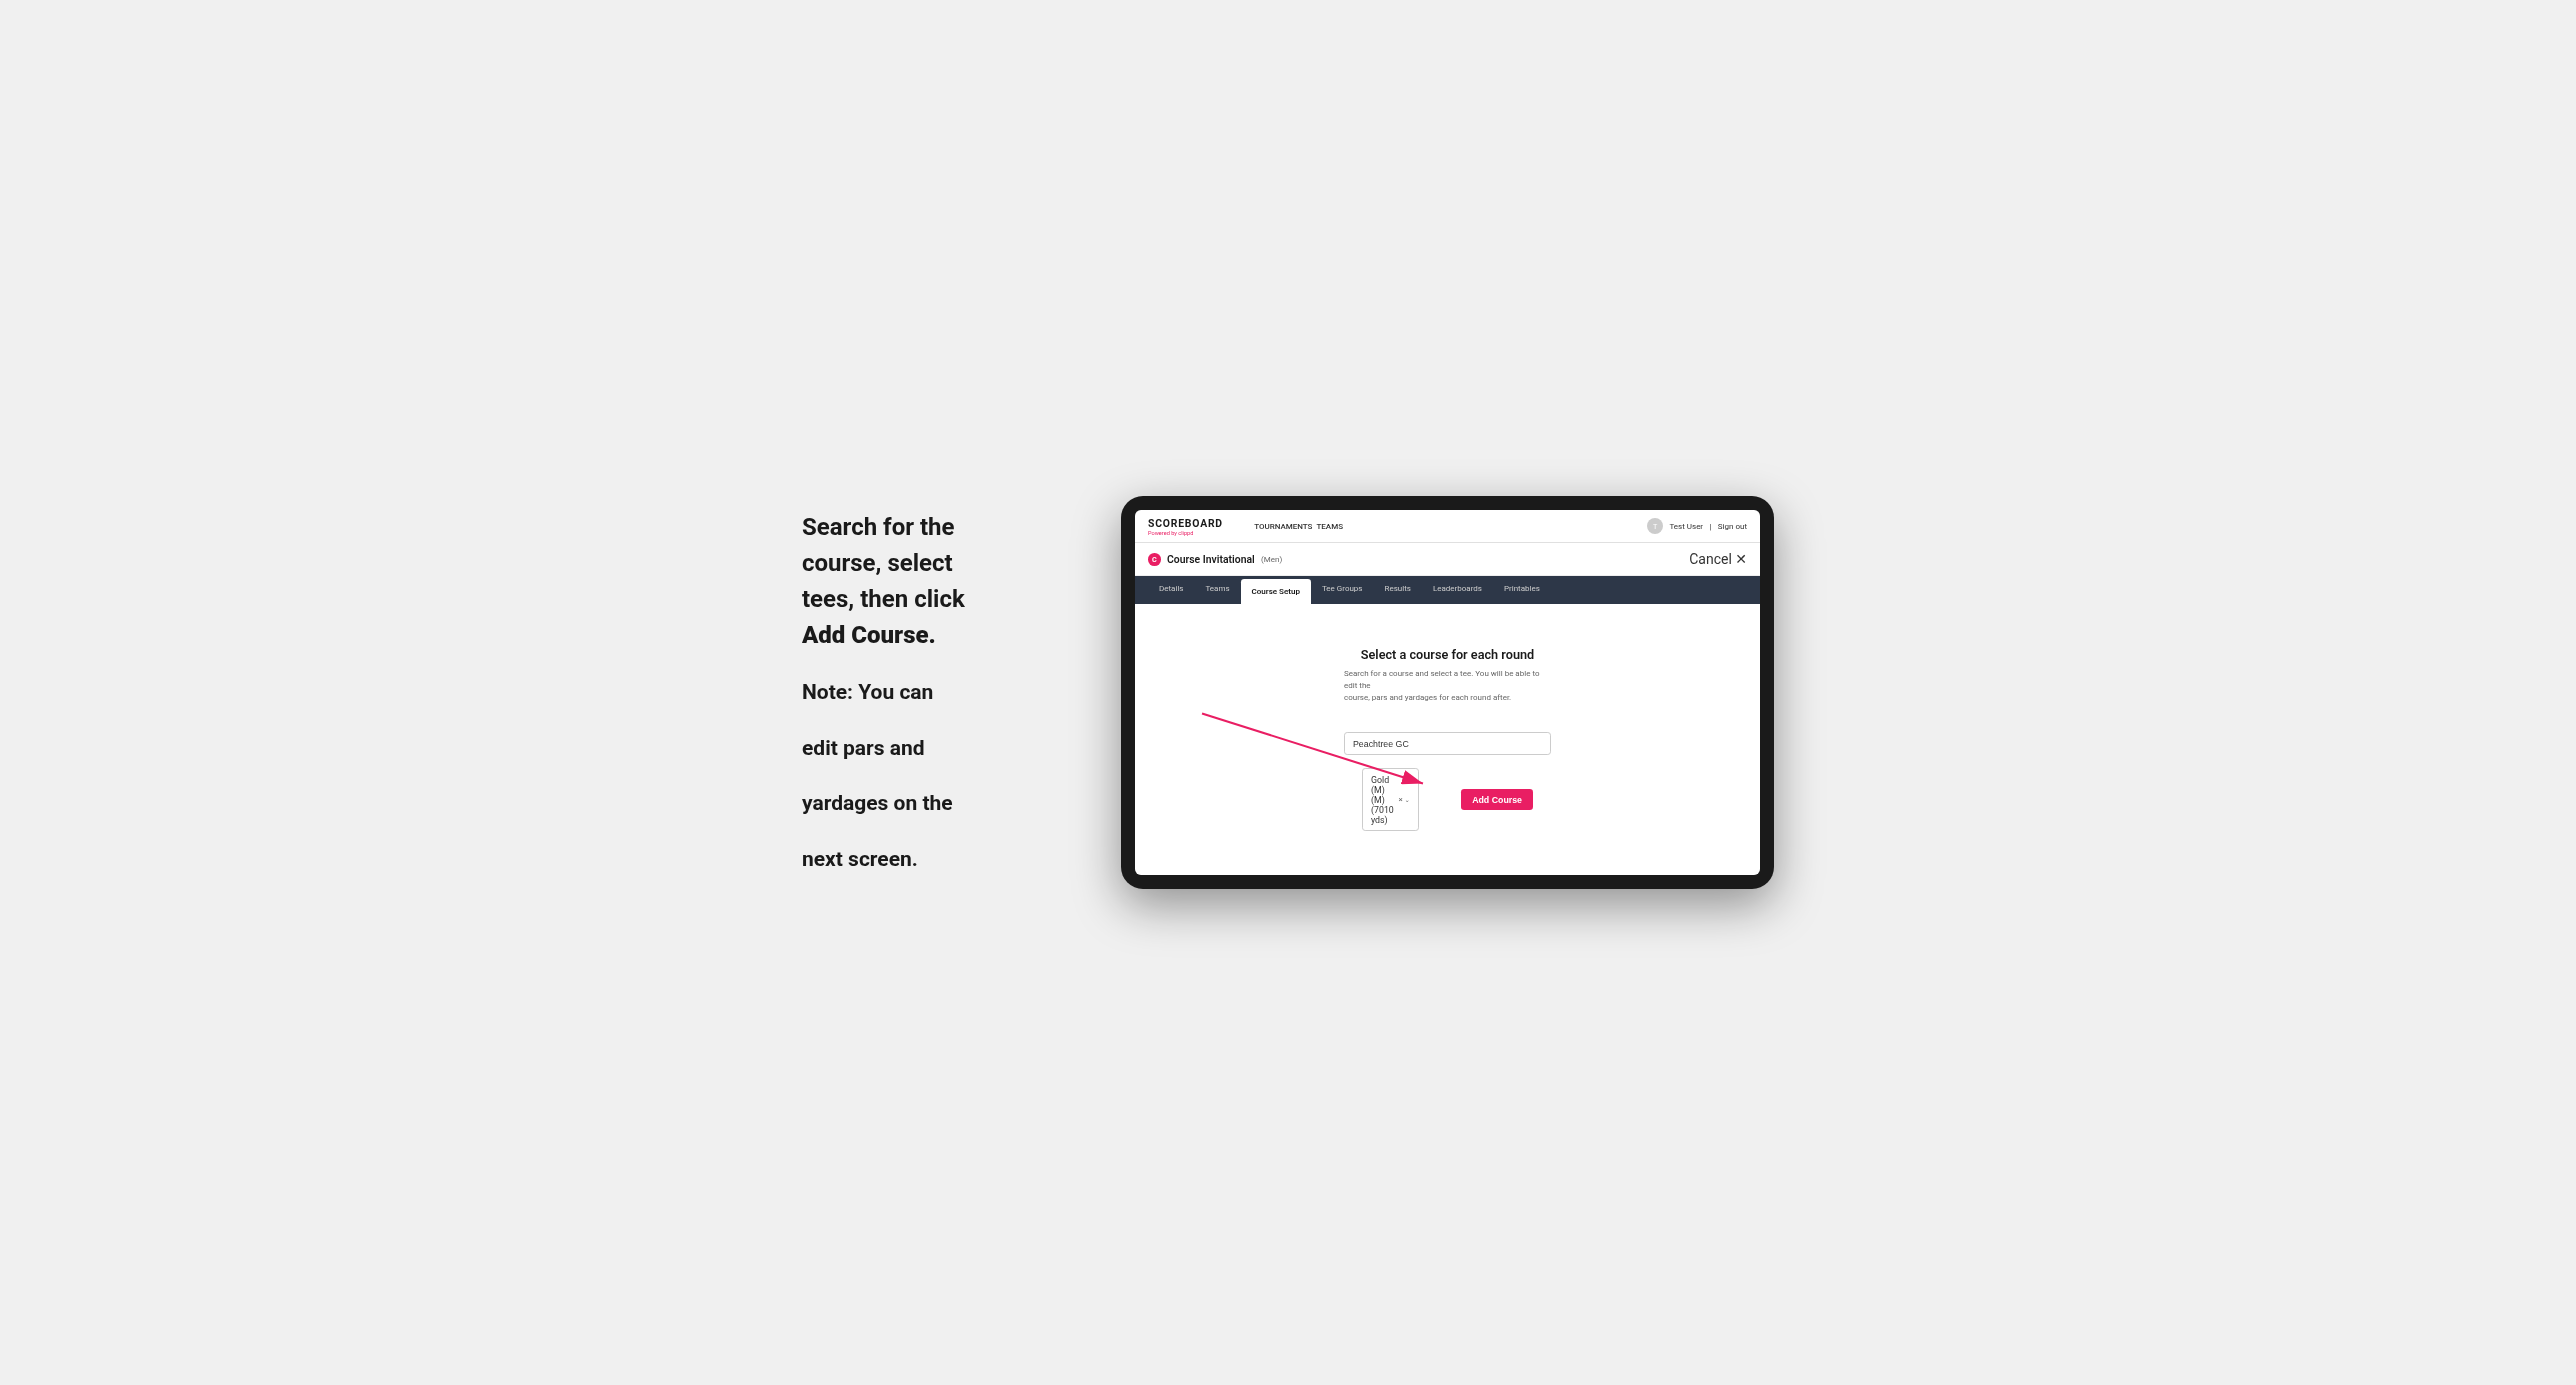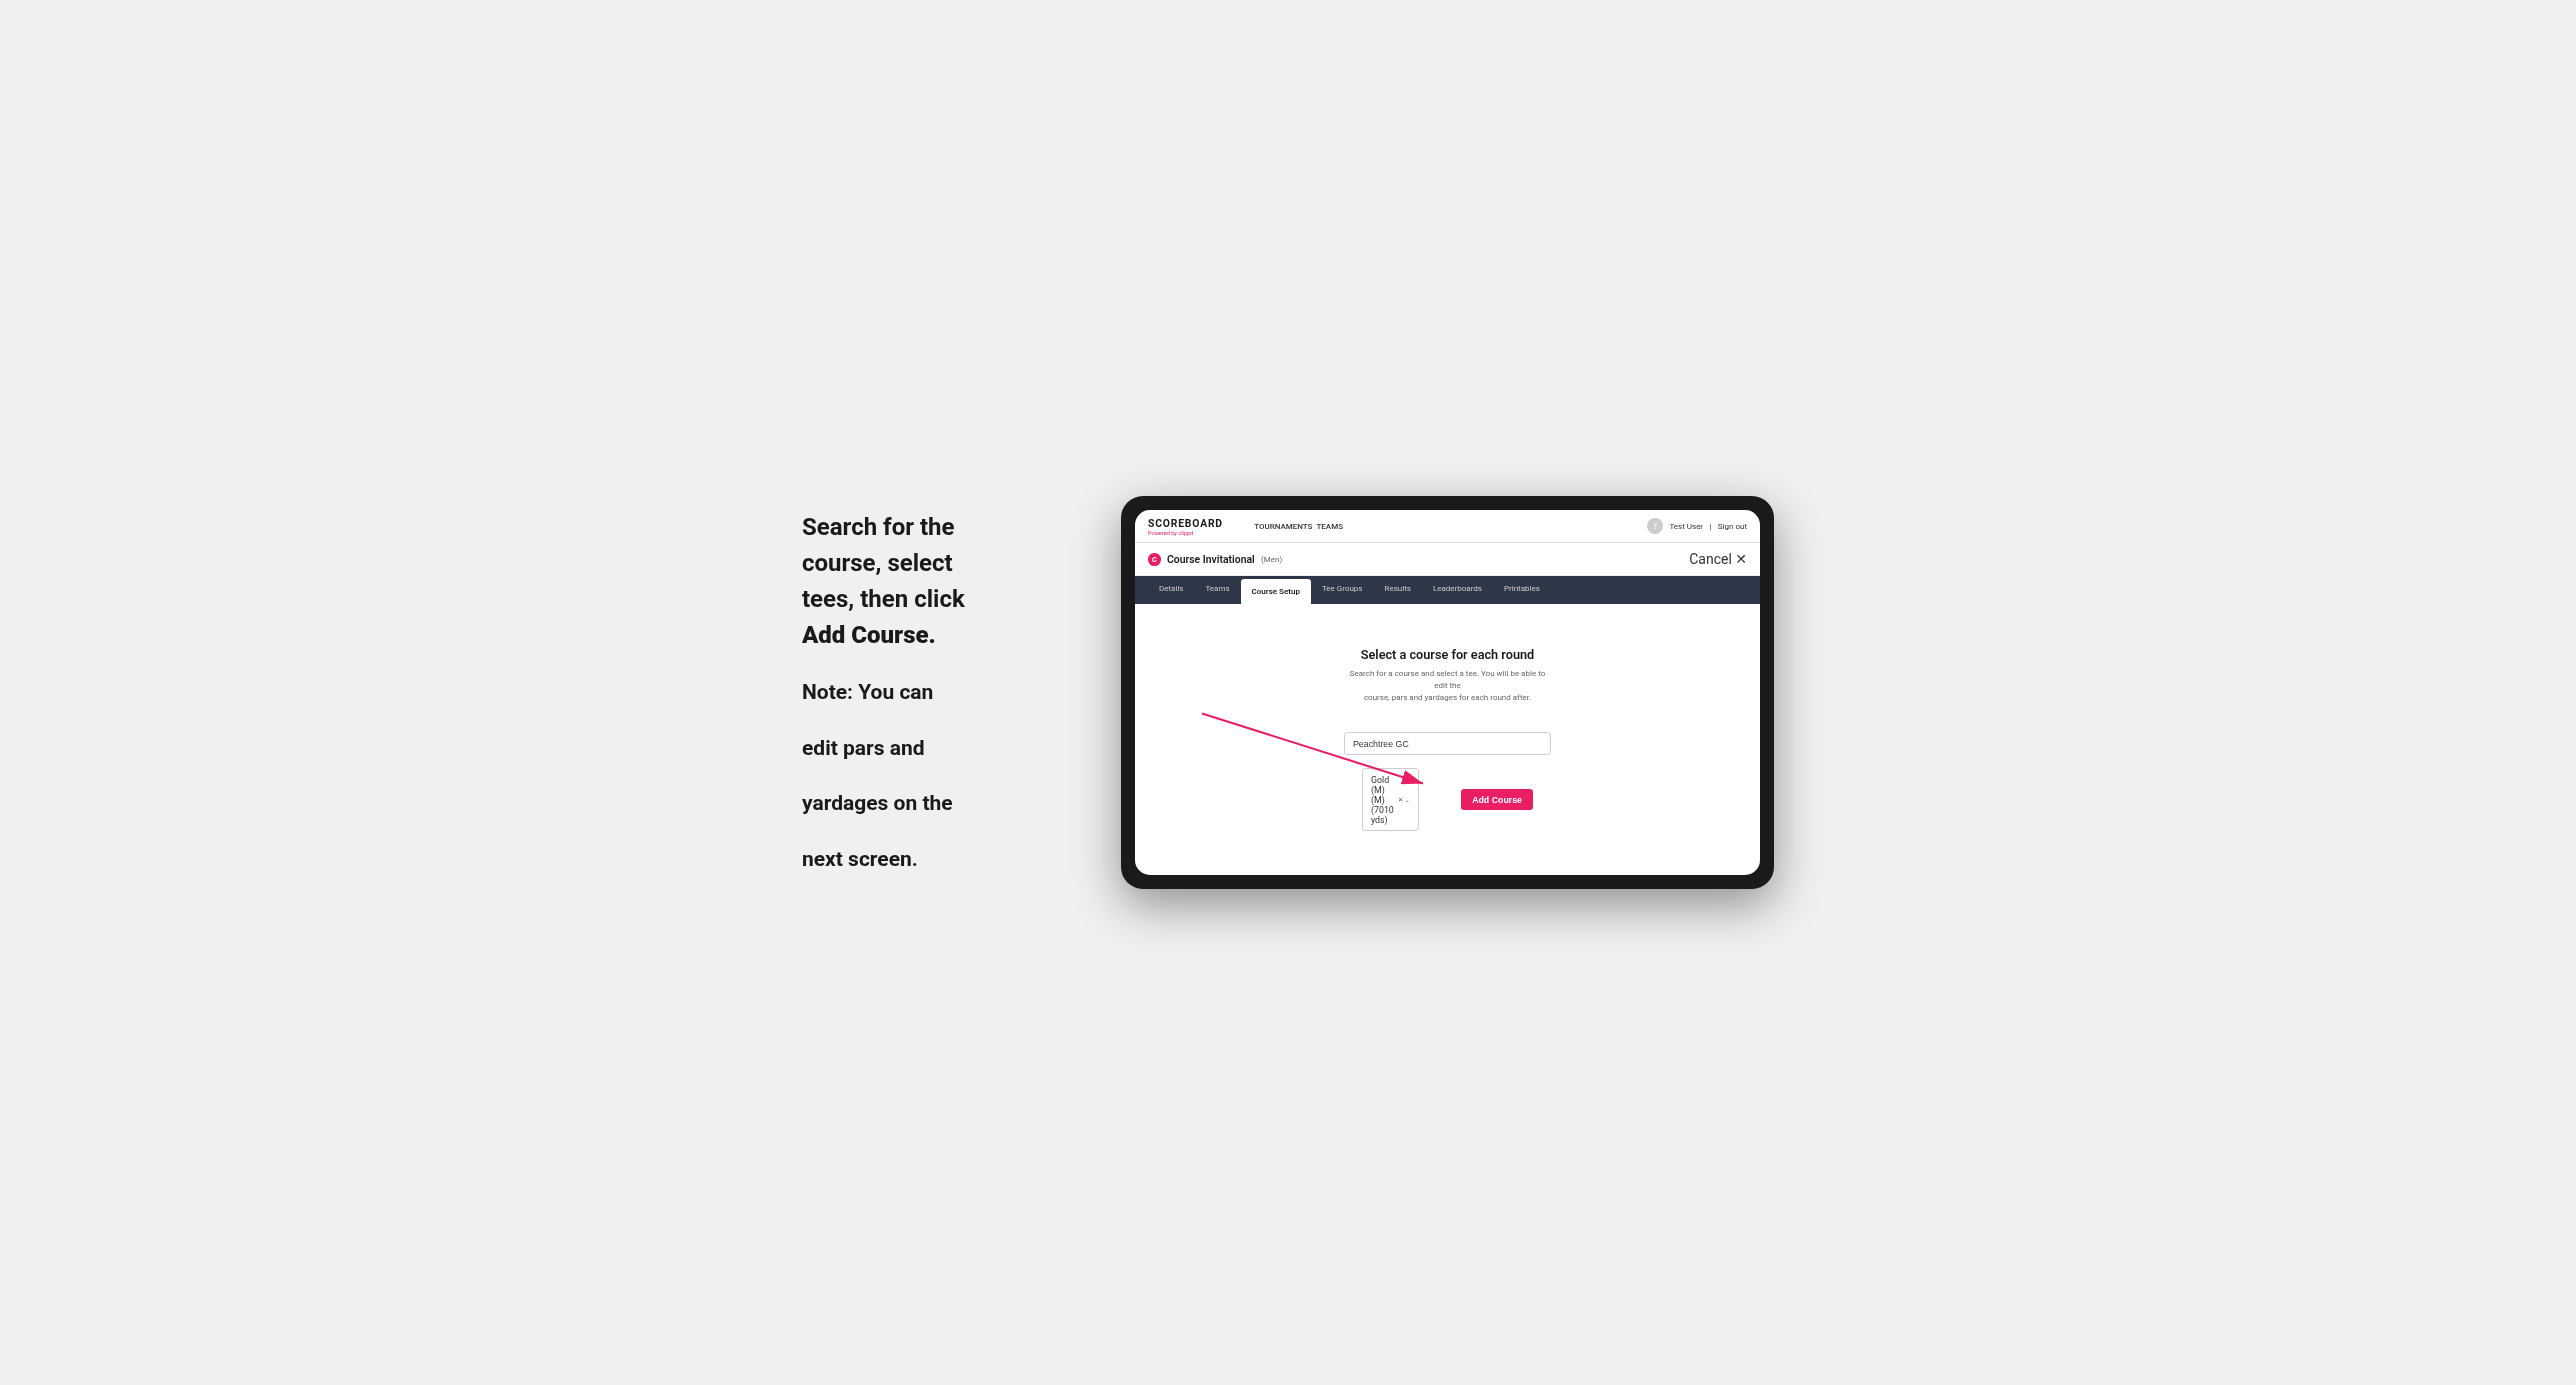--- a/index.html
+++ b/index.html
@@ -34,21 +34,21 @@
       flex: 0 0 653px;
       background: #1a1a1a;
       border-radius: 22px;
       padding: 14.3px;
       box-shadow: 0 16px 48px rgba(0,0,0,0.4);
       position: relative;
     }
 
     .tablet-screen {
       background: #404040;
-      border-radius: 15px;
+      border-radius: 6px;
       overflow: hidden;
       width: 100%;
     }
 
     
     .top-bar {
       background: #ffffff;
       padding: 6.4px 12.7px;
       display: flex;
       align-items: center;
@@ -195,21 +195,20 @@
     .course-select-heading {
       font-size: 12.7px;
       font-weight: 600;
       color: #1a1a1a;
       margin-bottom: 6.4px;
     }
 
     .course-select-subtext {
       font-size: 8px;
       color: #666;
-      text-align: center;
       max-width: 207px;
       margin-bottom: 28px;
       line-height: 1.5;
     }
 
     .course-search-input {
       width: 207px;
       padding: 5.6px 8px;
       border: 0.8px solid #ccc;
       border-radius: 3.2px;

